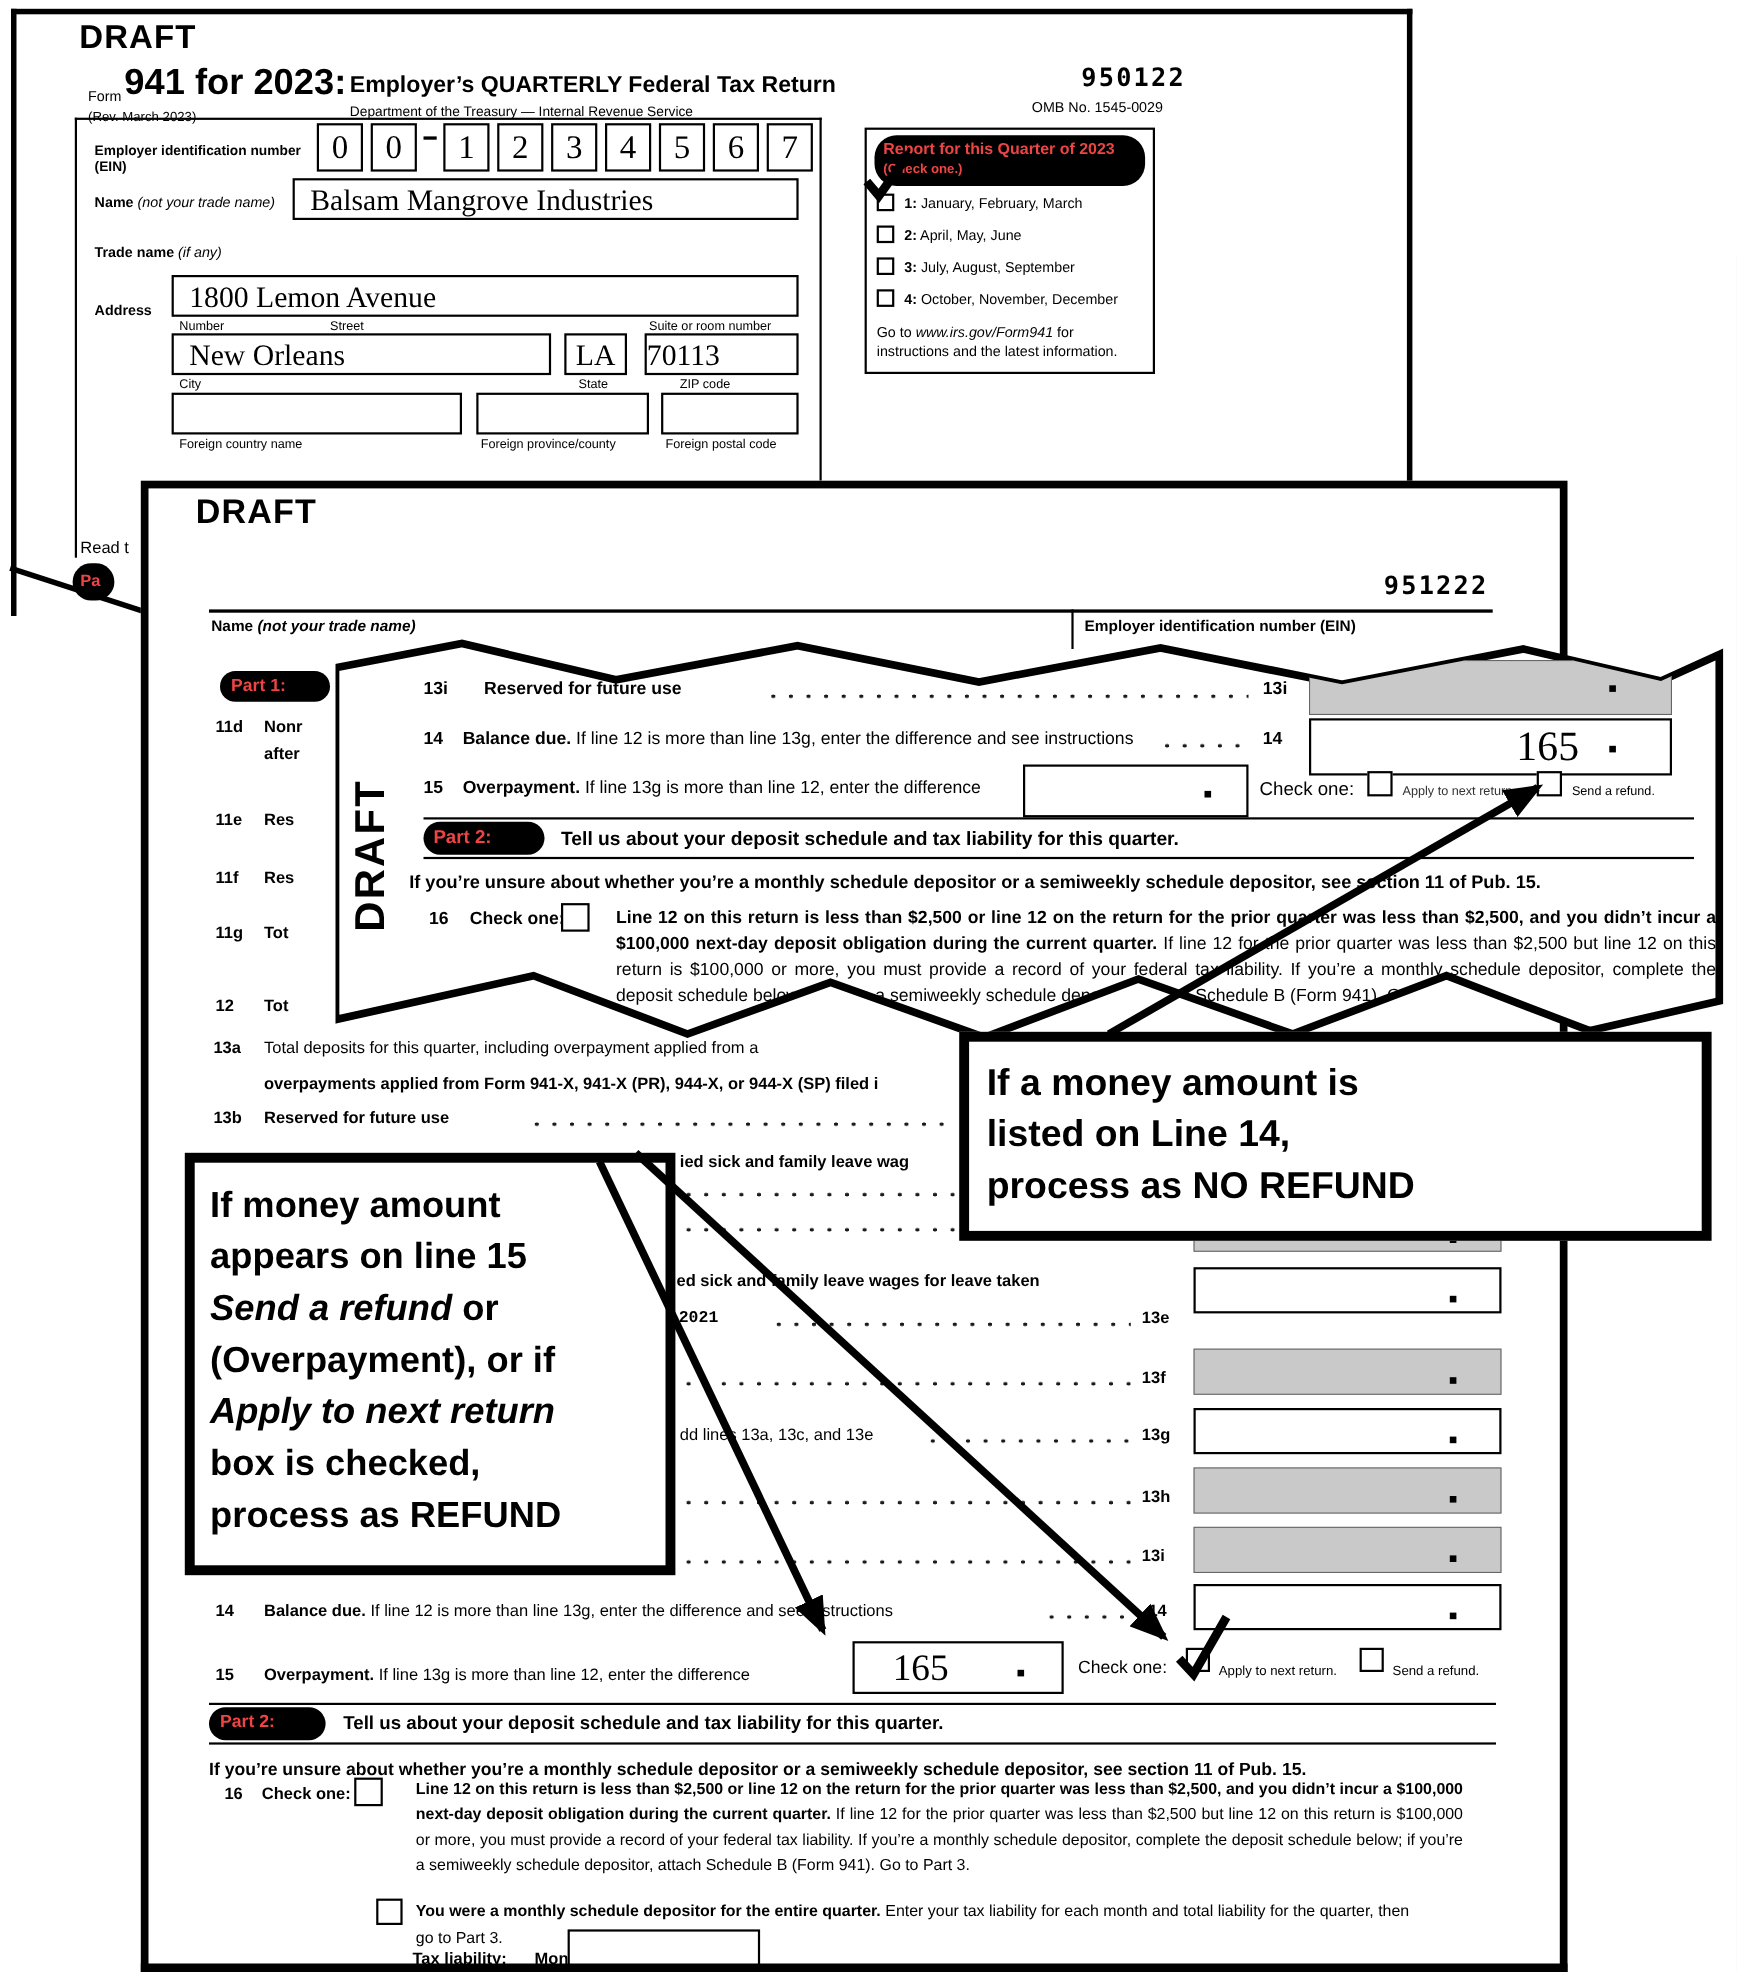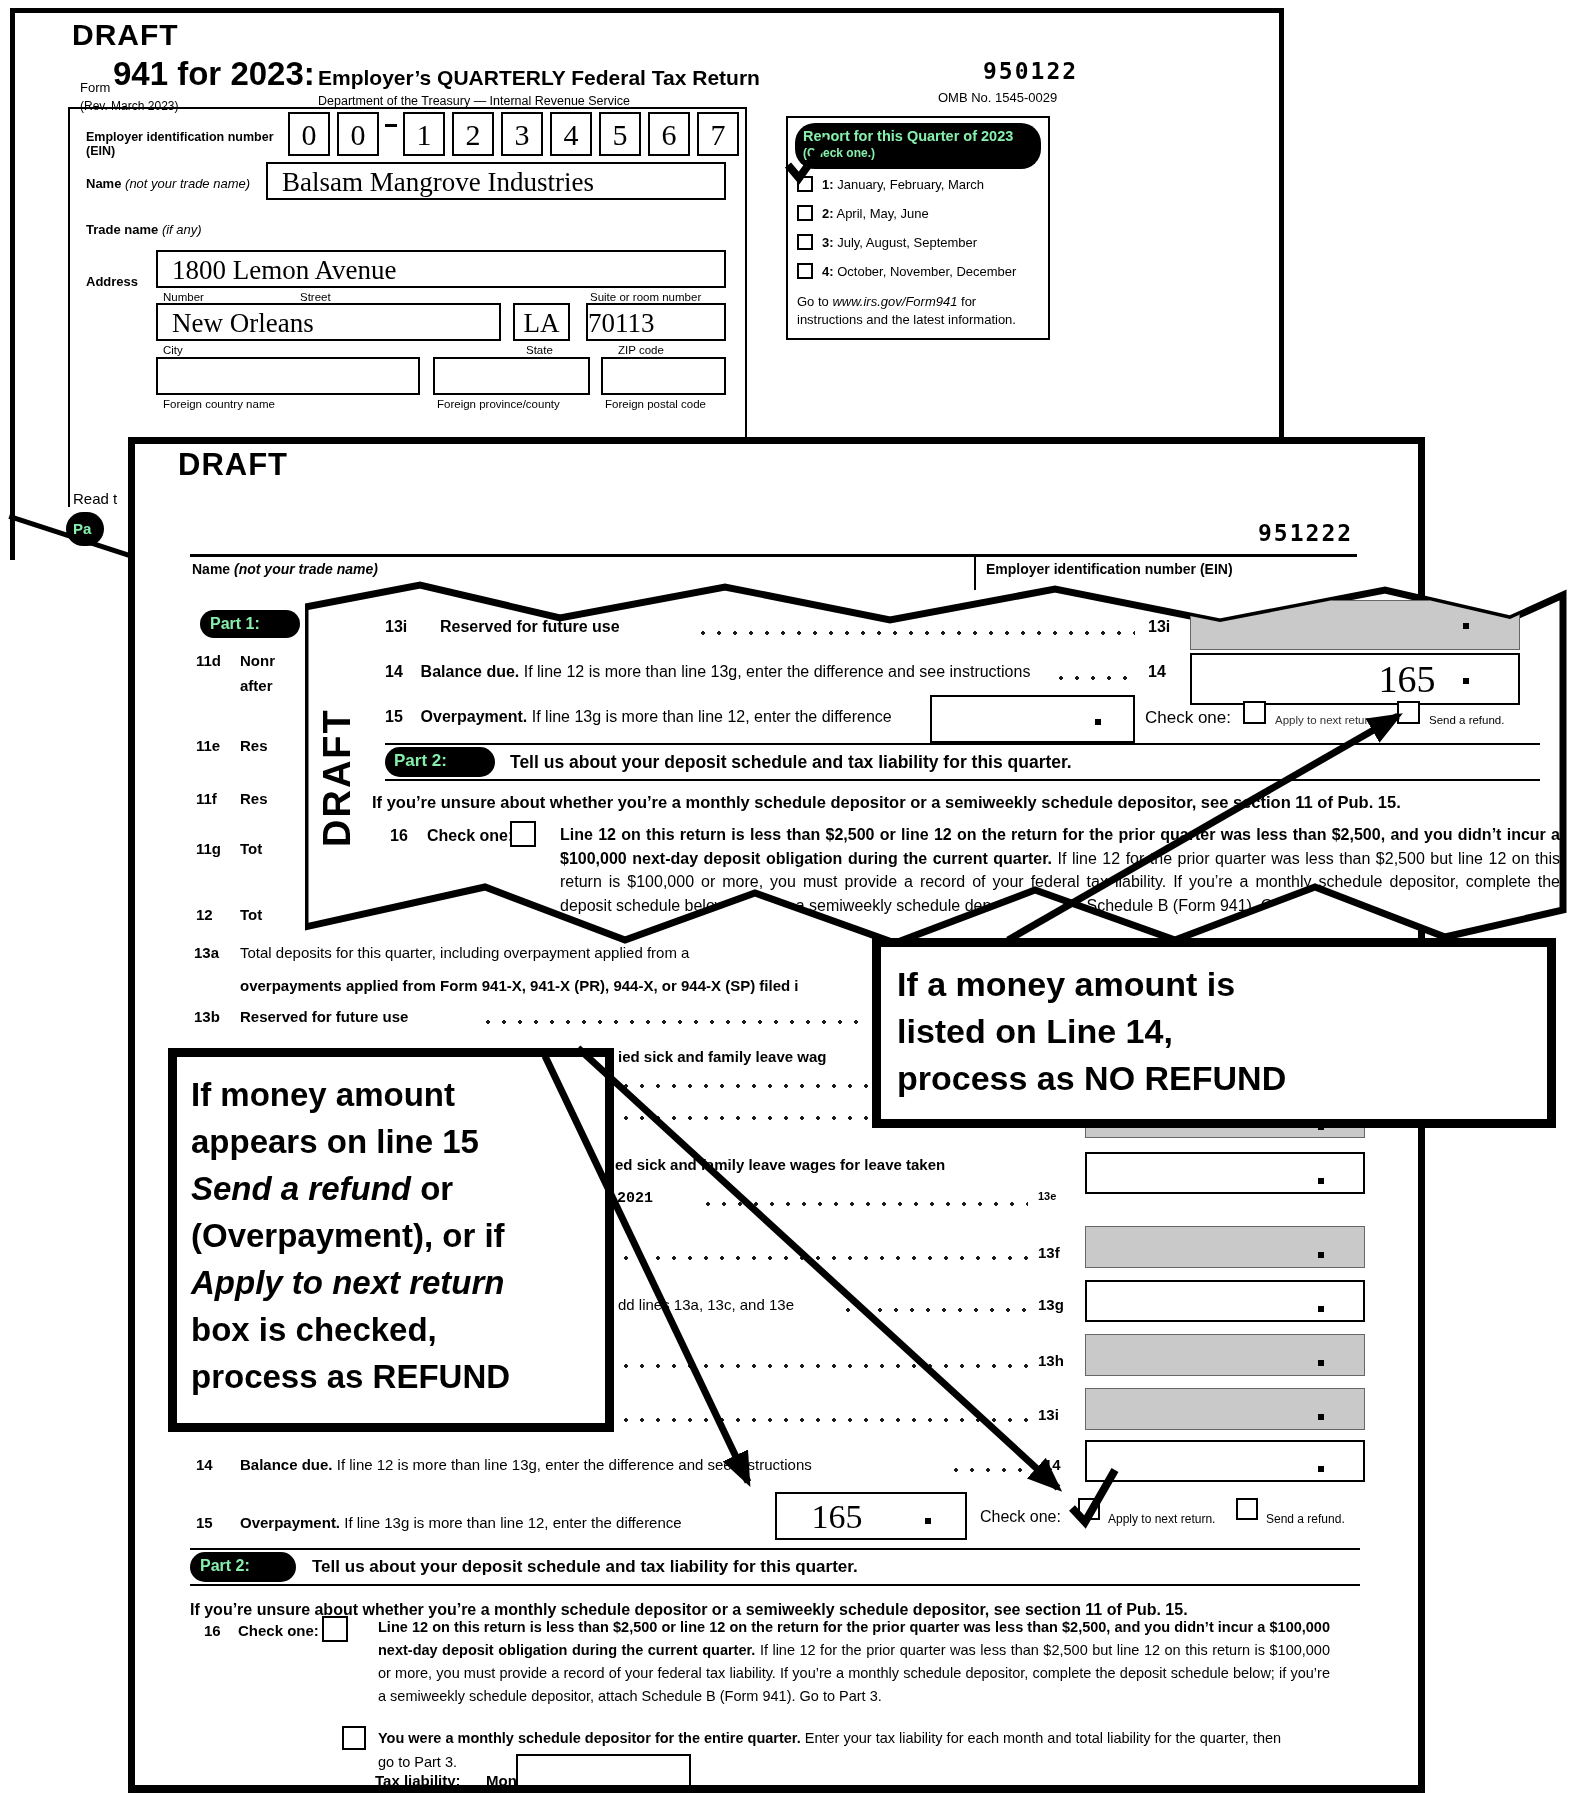--- a/index.html
+++ b/index.html
@@ -12,21 +12,21 @@
   .mono{font-family:"DejaVu Sans Mono",monospace;font-weight:bold;letter-spacing:2px;}
   .sheet{position:absolute;background:#fff;box-sizing:border-box;}
   .hl{position:absolute;background:#000;}
   .vl{position:absolute;background:#000;}
   .fbox{position:absolute;border:2px solid #000;background:#fff;box-sizing:border-box;}
   .gbox{position:absolute;border:1px solid #666;background:#c9c9c9;box-sizing:border-box;}
   .cb{position:absolute;border:2px solid #000;background:#fff;box-sizing:border-box;}
   .sqdot{position:absolute;width:6px;height:6px;background:#000;}
   .dots{position:absolute;height:4px;background-image:radial-gradient(circle,#1a1a1a 1.6px,transparent 1.7px);
         background-size:16px 4px;background-repeat:repeat-x;}
-  .blackbar{position:absolute;background:#000;color:#86efac;box-sizing:border-box;border-radius:20px;}
+  .blackbar{position:absolute;background:#000;color:#ef4444;box-sizing:border-box;border-radius:20px;}
   .clip{overflow:hidden;white-space:nowrap;}
   .just{text-align:justify;}
   .callout{position:absolute;background:#fff;border:9px solid #000;box-sizing:border-box;z-index:30;}
   .callout .cl{font-weight:bold;font-size:33px;line-height:47px;white-space:nowrap;}
 </style>
 </head>
 <body>
 
 <div id="canvas">
 
@@ -179,21 +179,21 @@
   <div class="abs b clip" style="left:618px;top:1048px;width:254px;font-size:15px;z-index:12;">ied sick and family leave wag</div>
   <div class="dots" style="left:618px;top:1084px;width:250px;z-index:12;"></div>
 
   <div class="dots" style="left:618px;top:1116px;width:250px;z-index:12;"></div>
   <div class="gbox" style="left:1085px;top:1096px;width:280px;height:42px;z-index:12;"></div>
   <div class="sqdot" style="left:1318px;top:1124px;z-index:12;"></div>
 
   <div class="abs b clip" style="left:615px;top:1156px;width:440px;font-size:15px;z-index:12;">ed sick and family leave wages for leave taken</div>
   <div class="abs b" style="left:590px;top:1190px;font-size:15px;z-index:12;font-family:Liberation Mono, monospace;">1, 2021</div>
   <div class="dots" style="left:700px;top:1202px;width:328px;z-index:12;"></div>
-  <div class="abs b" style="left:1038px;top:1190px;font-size:11px;z-index:12;">13e</div>
+  <div class="abs b" style="left:1038px;top:1190px;font-size:15px;z-index:12;">13e</div>
   <div class="fbox" style="left:1085px;top:1152px;width:280px;height:42px;z-index:12;"></div>
   <div class="sqdot" style="left:1318px;top:1178px;z-index:12;"></div>
 
   <div class="dots" style="left:618px;top:1256px;width:410px;z-index:12;"></div>
   <div class="abs b" style="left:1038px;top:1244px;font-size:15px;z-index:12;">13f</div>
   <div class="gbox" style="left:1085px;top:1226px;width:280px;height:42px;z-index:12;"></div>
   <div class="sqdot" style="left:1318px;top:1252px;z-index:12;"></div>
 
   <div class="abs" style="left:618px;top:1296px;font-size:15px;z-index:12;">dd lines 13a, 13c, and 13e</div>
   <div class="dots" style="left:840px;top:1308px;width:188px;z-index:12;"></div>

